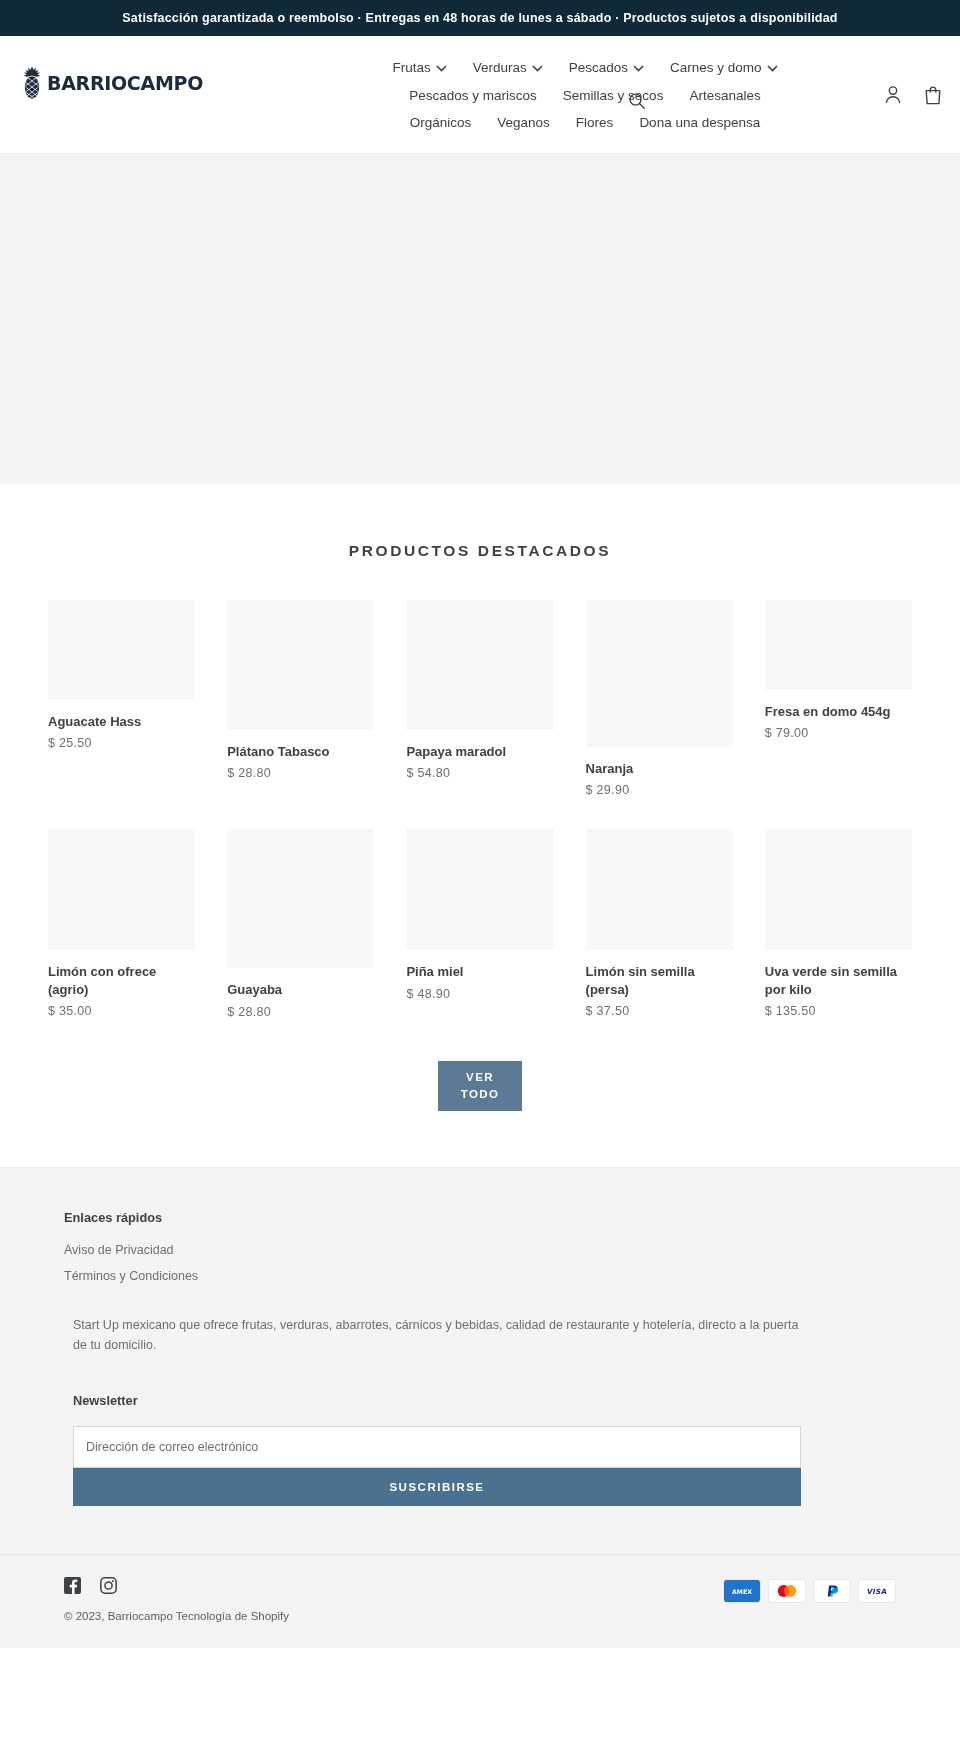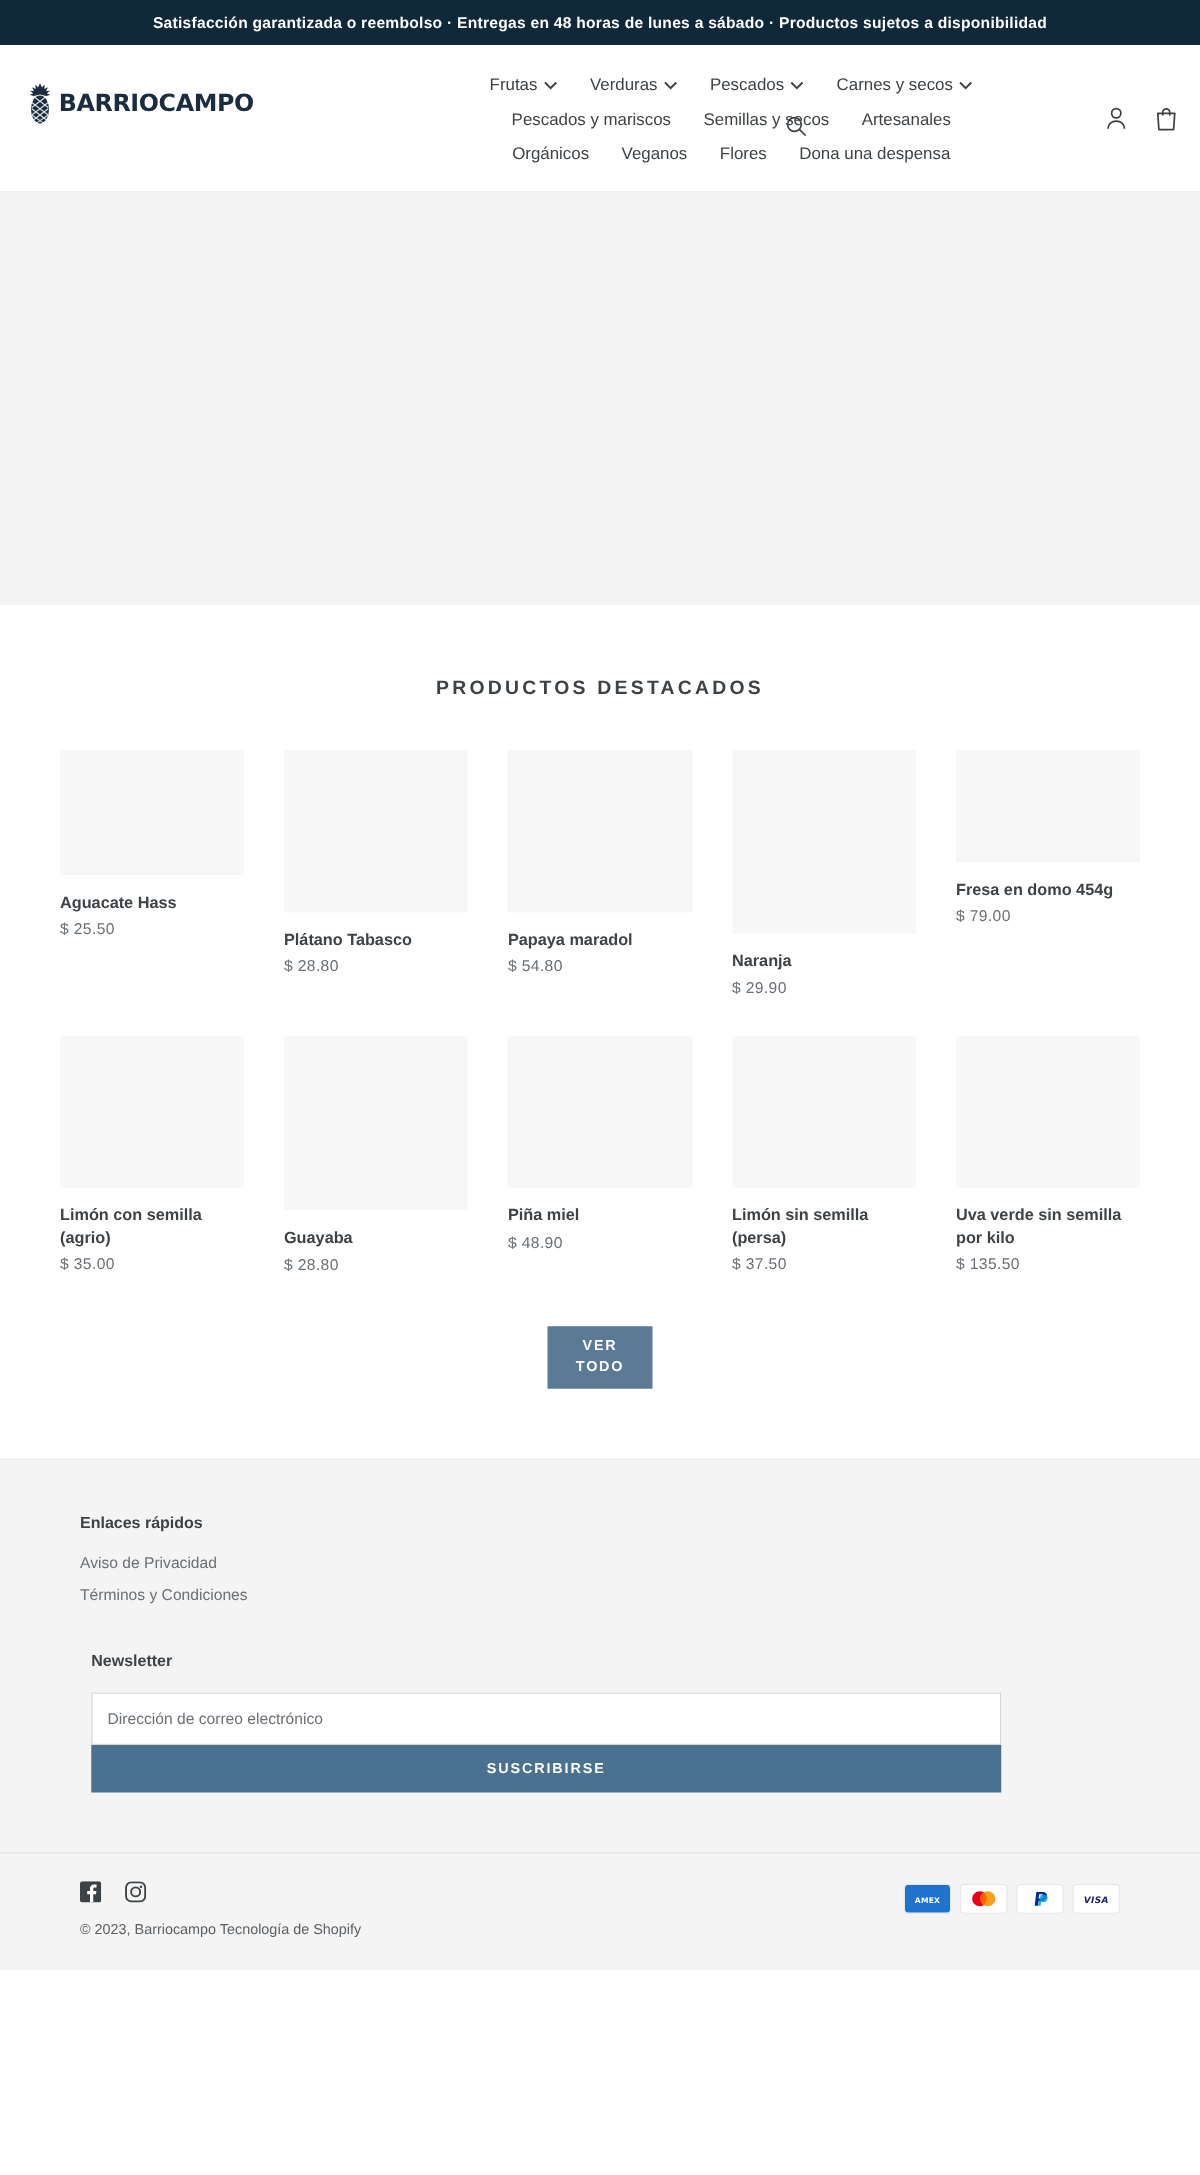--- a/index.html
+++ b/index.html
@@ -303,21 +303,21 @@
       </span>
 
       <span class="nav-item">
         <span>Pescados</span>
         <svg class="caret" viewBox="0 0 11 7">
             <path d="M1 1l4.5 4.5L10 1" fill="none" stroke="#3d4246" stroke-width="1.6"></path>
           </svg>
       </span>
 
       <span class="nav-item">
-        <span>Carnes y secos</span>
+        <span>Carnes y domo</span>
         <svg class="caret" viewBox="0 0 11 7">
             <path d="M1 1l4.5 4.5L10 1" fill="none" stroke="#3d4246" stroke-width="1.6"></path>
           </svg>
       </span>
 
       <span class="nav-item">
         <span>Pescados y mariscos</span>
       </span>
 
       <span class="nav-item">
@@ -404,21 +404,21 @@
     </div>
 
     <div class="card">
       <div class="card-media" style="height:90px"></div>
       <div class="card-title">Fresa en domo 454g</div>
       <div class="card-price">$ 79.00</div>
     </div>
 
     <div class="card">
       <div class="card-media" style="height:121px"></div>
-      <div class="card-title">Limón con semilla (agrio)</div>
+      <div class="card-title">Limón con ofrece (agrio)</div>
       <div class="card-price">$ 35.00</div>
     </div>
 
     <div class="card">
       <div class="card-media" style="height:139px"></div>
       <div class="card-title">Guayaba</div>
       <div class="card-price">$ 28.80</div>
     </div>
 
     <div class="card">
@@ -451,20 +451,21 @@
 
   <div class="footer-inner">
 
     <div>
       <div class="footer-heading">Enlaces rápidos</div>
       <a class="footer-link">Aviso de Privacidad</a>
       <a class="footer-link">Términos y Condiciones</a>
     </div>
 
     <div class="about-block">
+      <p class="about-text">Start Up mexicano que ofrece frutas, verduras, abarrotes, cárnicos y bebidas, calidad de restaurante y hotelería, directo a la puerta de tu domicilio.</p>
     </div>
 
     <div class="newsletter-block">
       <div class="footer-heading">Newsletter</div>
       <div class="newsletter-form">
         <input class="email-input" type="email" placeholder="Dirección de correo electrónico" style="">
         <button class="subscribe-btn">SUSCRIBIRSE</button>
       </div>
     </div>
 

